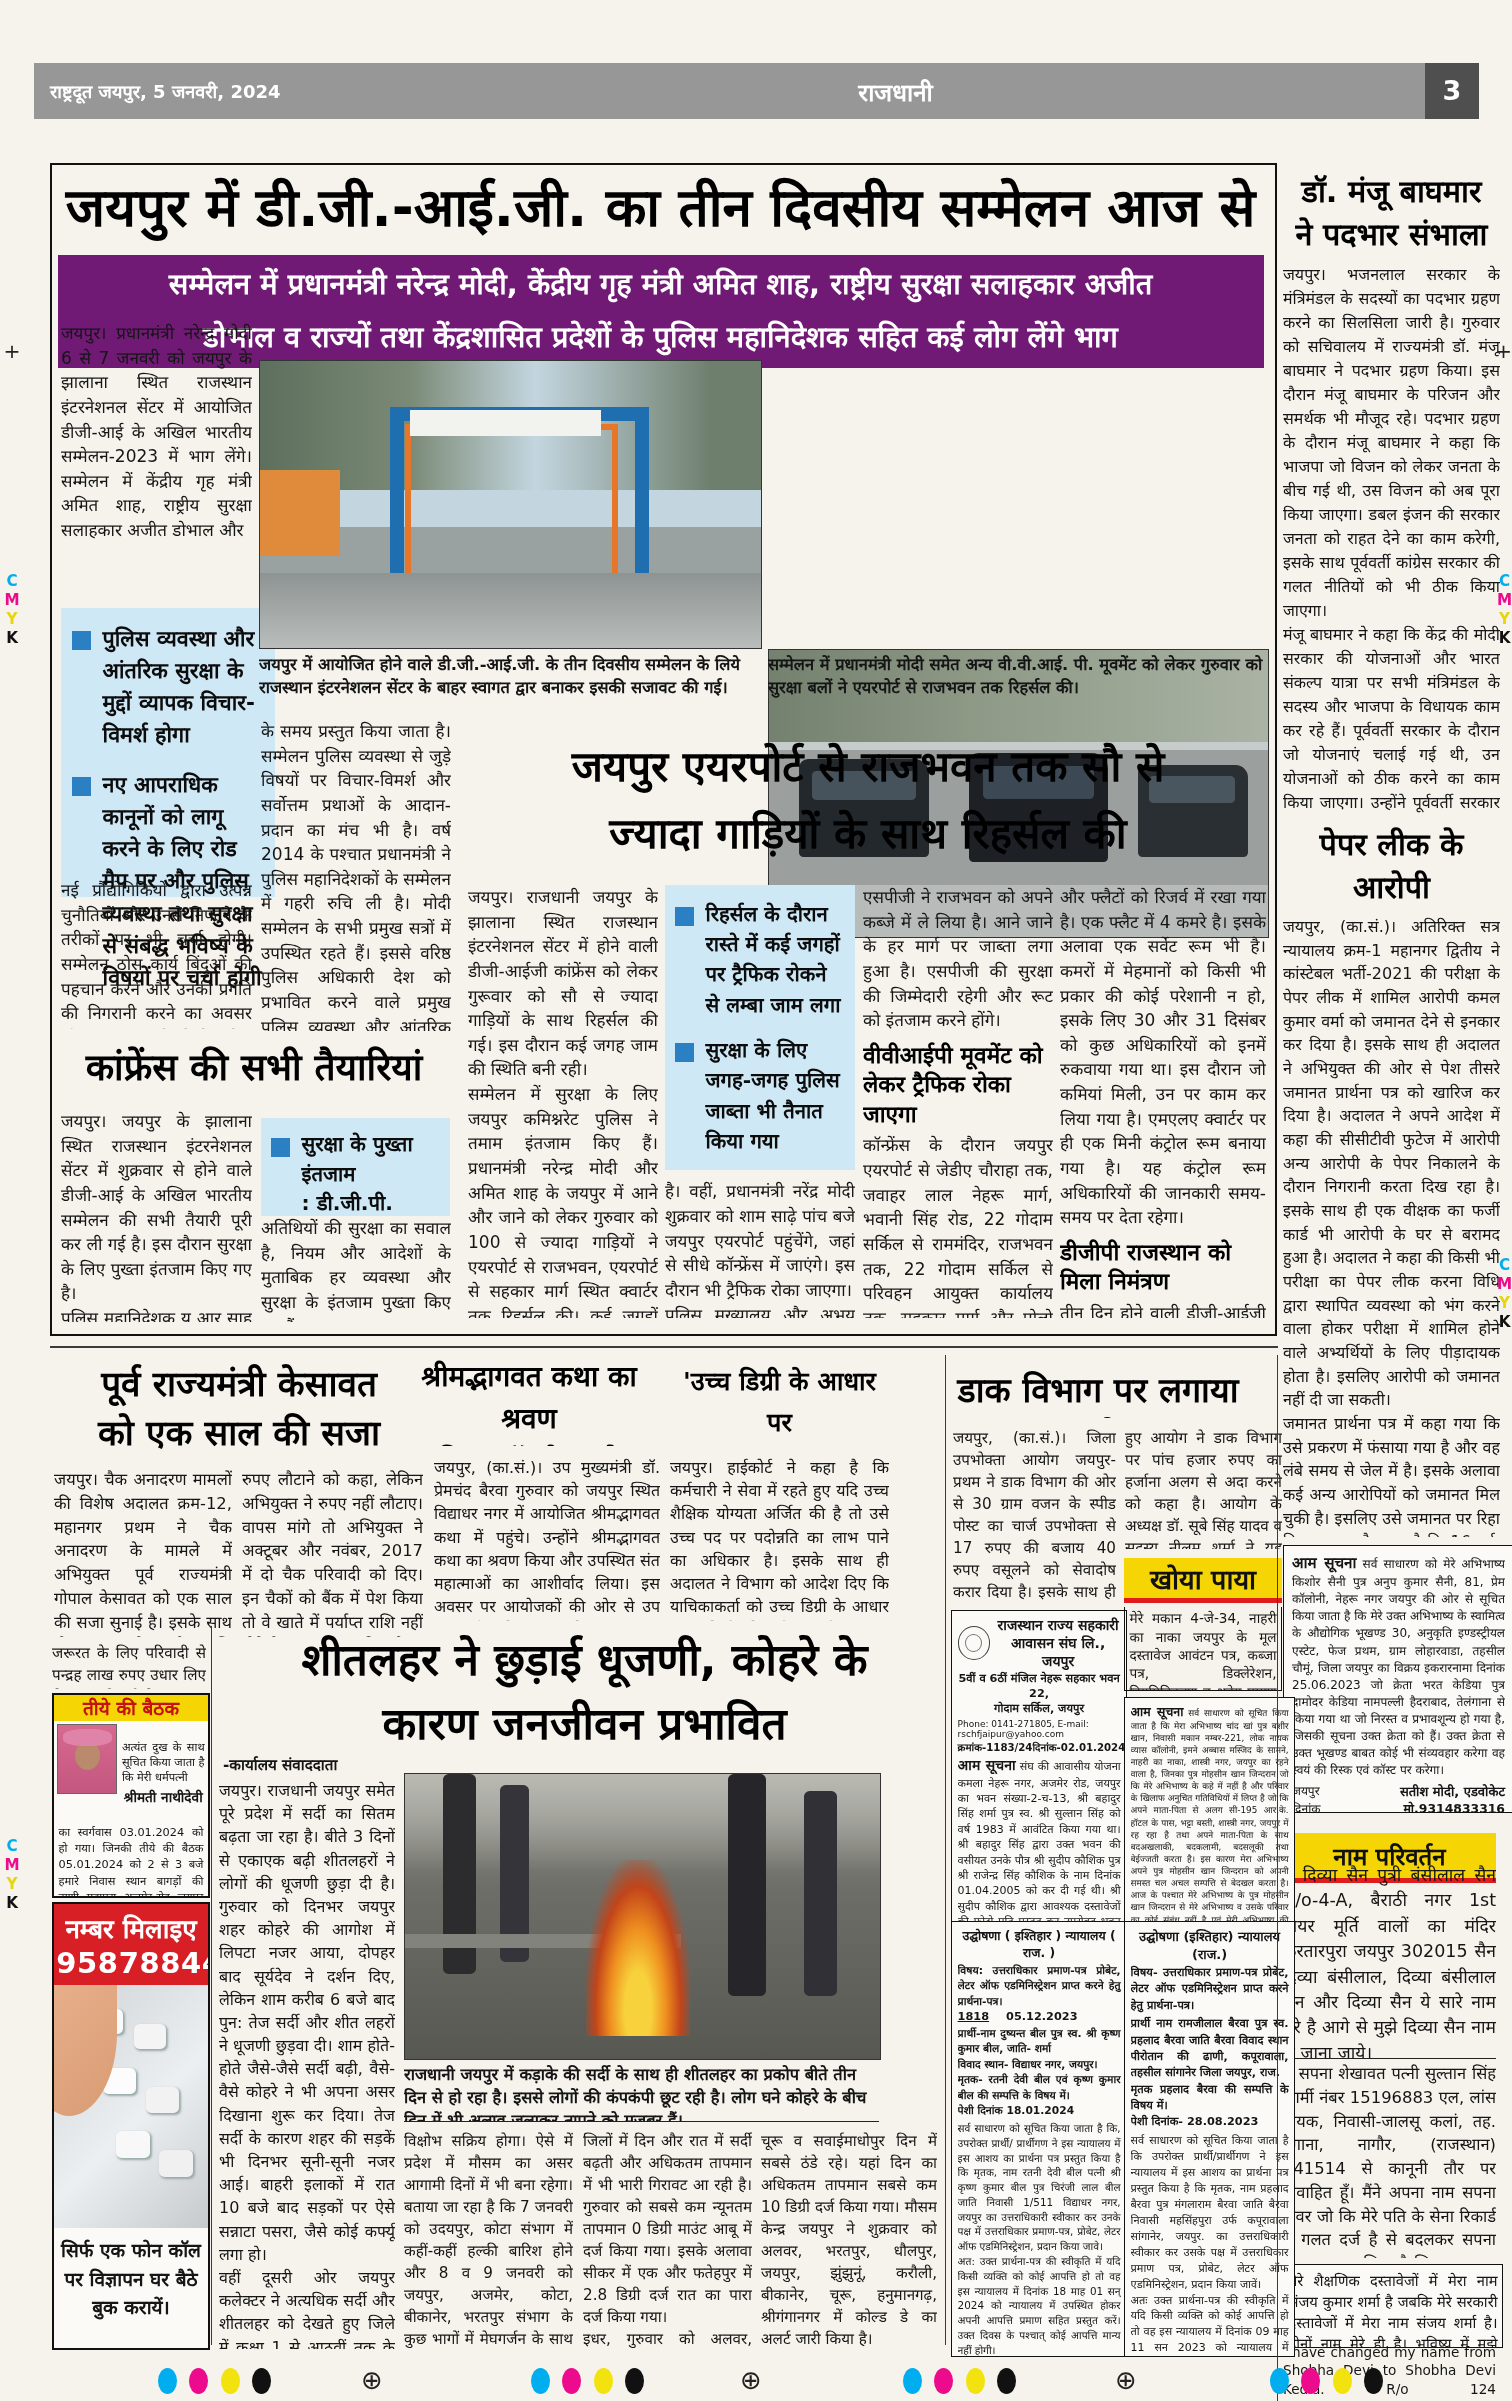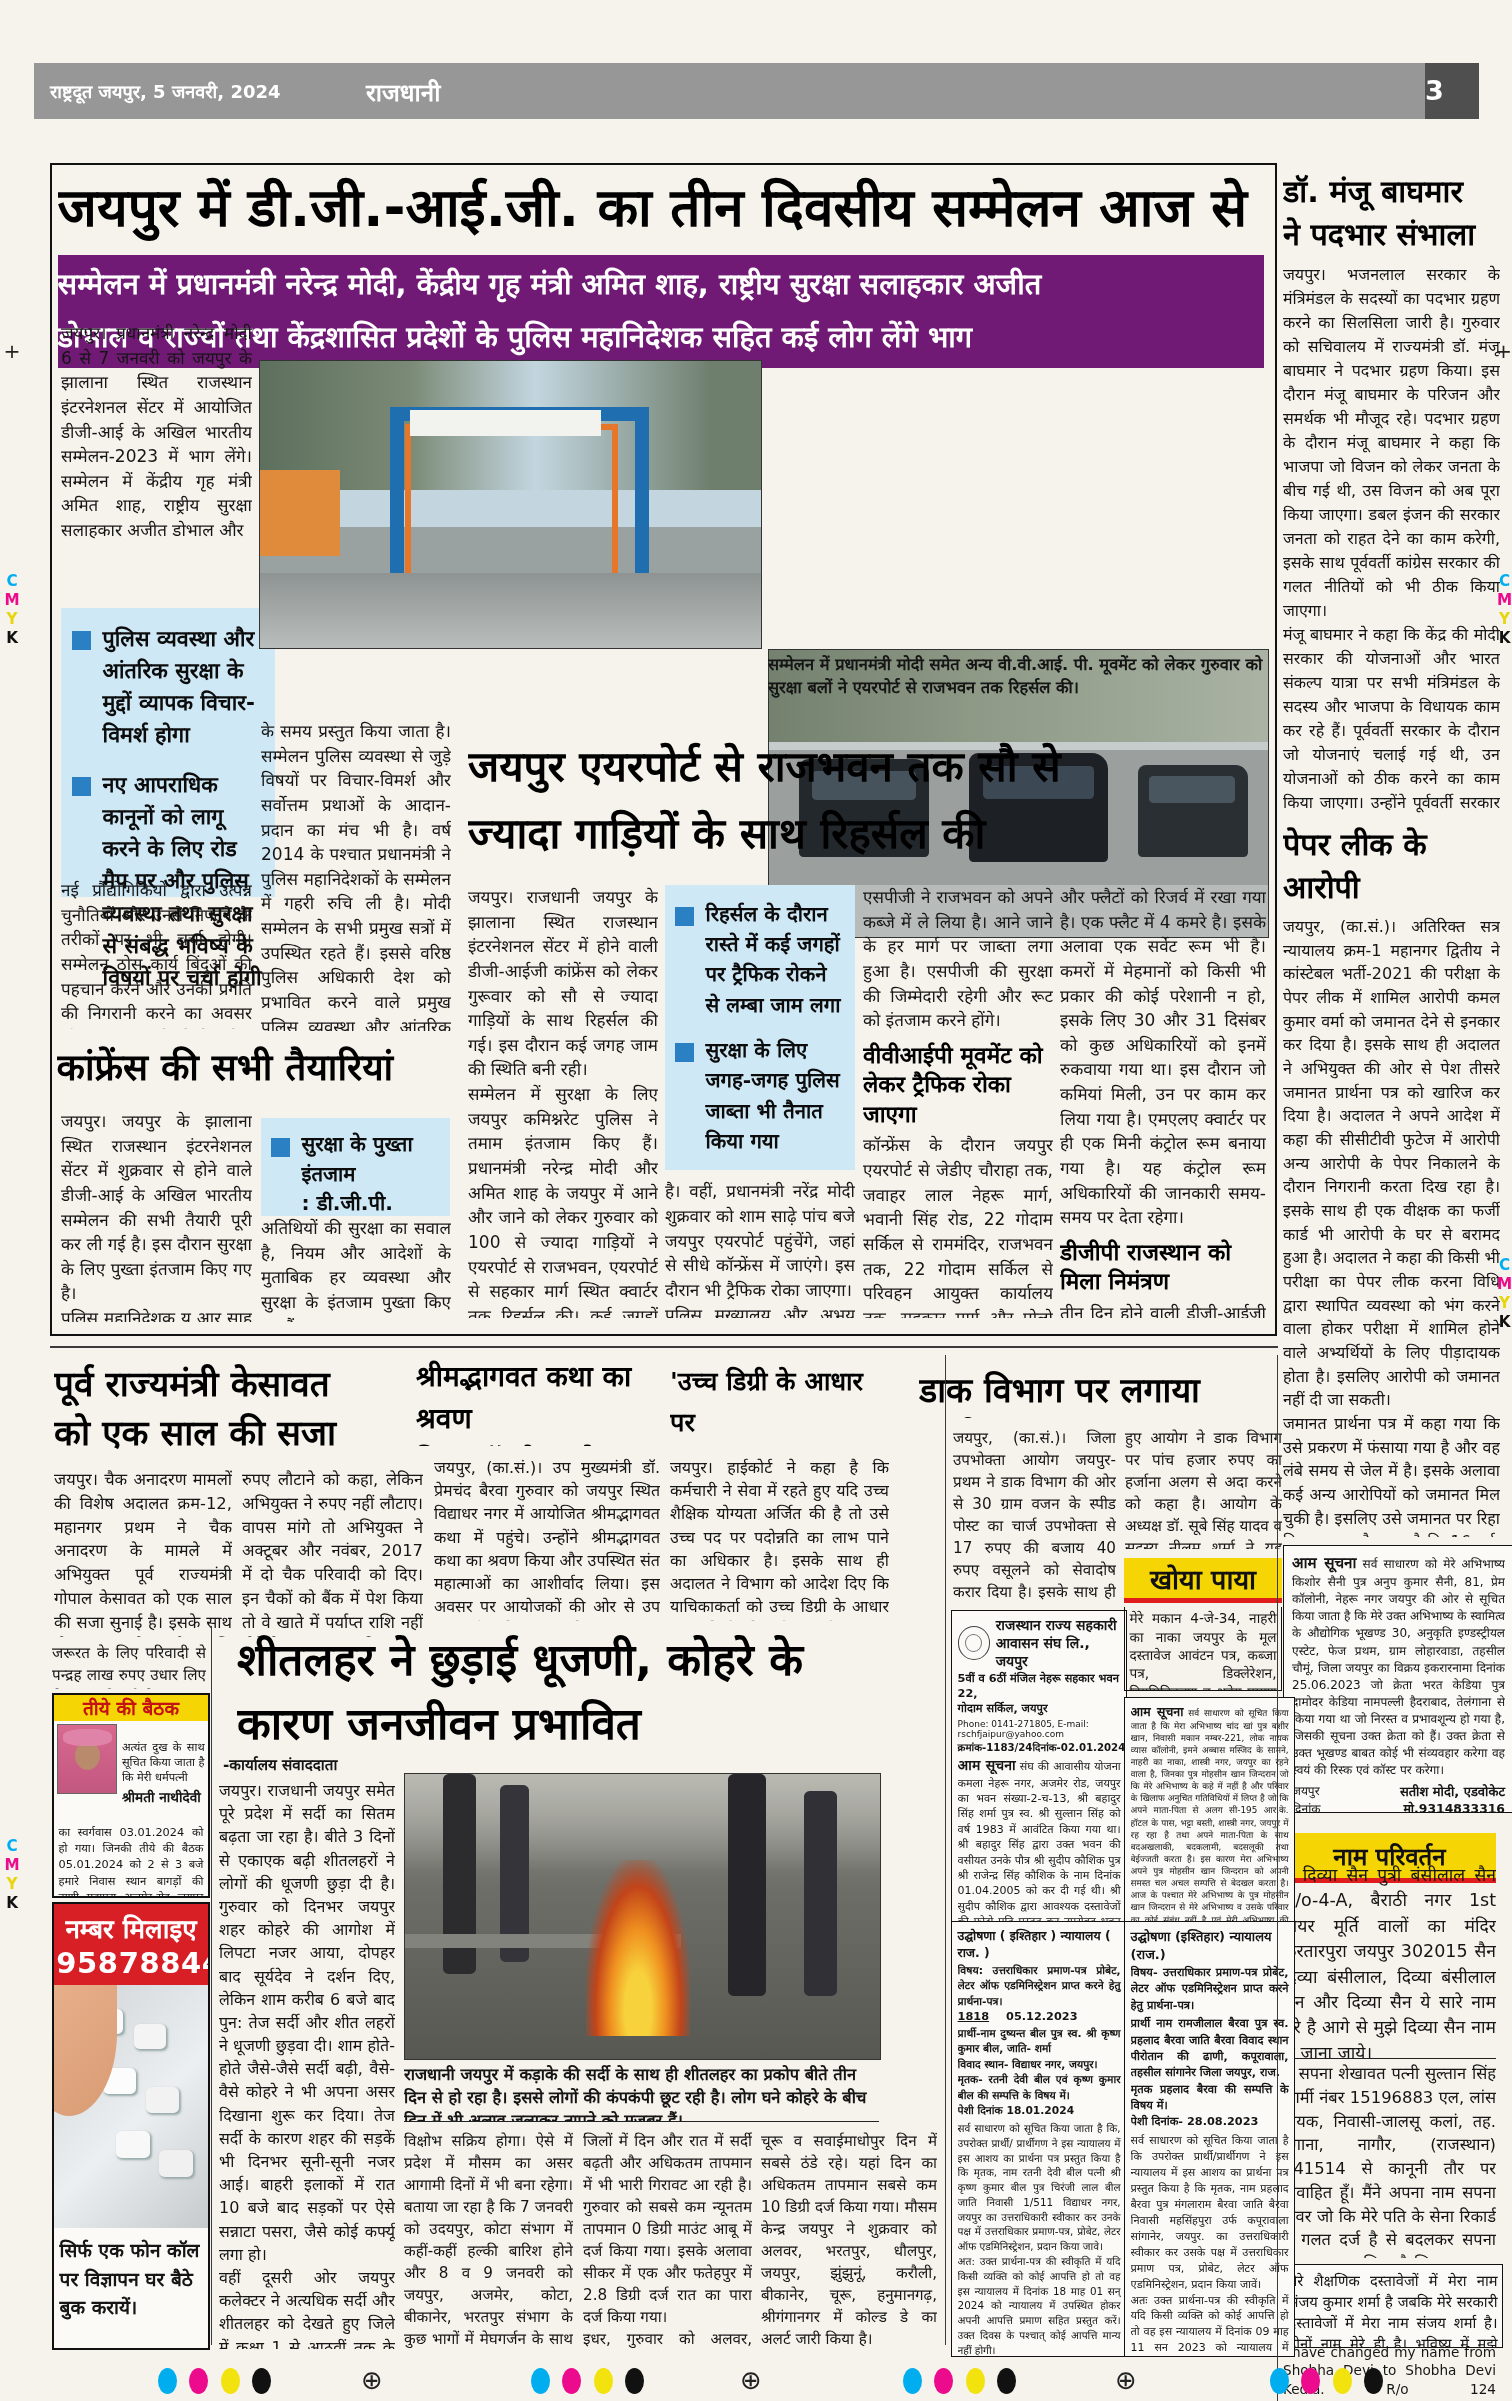--- a/index.html
+++ b/index.html
@@ -1,20 +1,20 @@
 <!DOCTYPE html>
 <html lang="hi" style="font-size:9px"><head>
 <meta charset="utf-8">
 <style>
   html,body{margin:0;padding:0}
   body{width:1512px;height:2401px;position:relative;background:#f5f3ec;
        font-family:"DejaVu Sans",sans-serif;color:#151515;overflow:hidden}
   .abs{position:absolute}
   .jt{text-align:justify;white-space:pre-line;overflow:hidden;line-height:1.45}
-  .ct{}
+  .ct{text-align:center}
   .b{font-weight:700}
   .hl{font-weight:800;color:#000;white-space:pre-line;overflow:hidden}
   .masthead{background:#979797;display:flex;align-items:center;color:#fff}
   .mainbox{border:2.3px solid #111}
   .band{background:#701a75;color:#fff;font-weight:700;white-space:pre-line}
   .bbox{background:#cfe8f6}
   .bullet{display:flex;gap:11.3px;align-items:flex-start;font-weight:800;color:#0c0c0c}
   .sq{flex:0 0 auto;width:19px;height:19px;background:#2b80c4;margin-top:8px}
   .subhd{font-weight:800;font-size:22.6px;line-height:1.3;margin:8px 0 4.5px 0;color:#000}
   .photo{border:1.1px solid #333;overflow:hidden;position:relative}
@@ -72,20 +72,21 @@
       <div class="abs" style="left:10%;top:12%;width:80%;height:30%;background:#46525c;border-radius:4.5px"></div>
     </div>
     <div class="abs" style="left:40%;top:36%;width:28%;height:38%;background:#1d2126;border-radius:9px 16px 4.5px 4.5px">
       <div class="abs" style="left:10%;top:12%;width:80%;height:30%;background:#3c4854;border-radius:4.5px"></div>
     </div>
     <div class="abs" style="left:74%;top:40%;width:22%;height:32%;background:#2a2f34;border-radius:8px 12.4px 4.5px 4.5px">
       <div class="abs" style="left:10%;top:12%;width:78%;height:30%;background:#4a565f;border-radius:4.5px"></div>
     </div>
     <div class="abs" style="left:0;bottom:0;width:100%;height:18%;background:#b7bcba"></div>
   </div>
+  <div class="abs cap" style="left:207px;top:489px;width:501px;height:56px;font-size:16.4px">जयपुर में आयोजित होने वाले डी.जी.-आई.जी. के तीन दिवसीय सम्मेलन के लिये राजस्थान इंटरनेशलन सेंटर के बाहर स्वागत द्वार बनाकर इसकी सजावट की गई।</div>
   <div class="abs cap" style="left:716px;top:489px;width:499px;height:56px;font-size:16.4px">सम्मेलन में प्रधानमंत्री मोदी समेत अन्य वी.वी.आई. पी. मूवमेंट को लेकर गुरुवार को सुरक्षा बलों ने एयरपोर्ट से राजभवन तक रिहर्सल की।</div>
 
   <div class="abs jt" style="left:209px;top:554px;width:190px;height:312px;font-size:17px">के समय प्रस्तुत किया जाता है। सम्मेलन पुलिस व्यवस्था से जुड़े विषयों पर विचार-विमर्श और सर्वोत्तम प्रथाओं के आदान-प्रदान का मंच भी है। वर्ष 2014 के पश्चात प्रधानमंत्री ने पुलिस महानिदेशकों के सम्मेलन में गहरी रुचि ली है। मोदी सम्मेलन के सभी प्रमुख सत्रों में उपस्थित रहते हैं। इससे वरिष्ठ पुलिस अधिकारी देश को प्रभावित करने वाले प्रमुख पुलिस व्यवस्था और आंतरिक सुरक्षा मुद्दों पर अपने विचार साझा करेंगे।</div>
 
   <div class="abs hl ct" style="left:416px;top:568px;width:800px;height:141px;font-size:42px;line-height:1.6">जयपुर एयरपोर्ट से राजभवन तक सौ से
 ज्यादा गाड़ियों के साथ रिहर्सल की</div>
 
   <div class="abs jt" style="left:416px;top:720px;width:190px;height:433px;font-size:17px">जयपुर। राजधानी जयपुर के झालाना स्थित राजस्थान इंटरनेशनल सेंटर में होने वाली डीजी-आईजी कांफ्रेंस को लेकर गुरूवार को सौ से ज्यादा गाड़ियों के साथ रिहर्सल की गई। इस दौरान कई जगह जाम की स्थिति बनी रही।
 सम्मेलन में सुरक्षा के लिए जयपुर कमिश्नरेट पुलिस ने तमाम इंतजाम किए हैं। प्रधानमंत्री नरेन्द्र मोदी और अमित शाह के जयपुर में आने और जाने को लेकर गुरुवार को 100 से ज्यादा गाड़ियों ने एयरपोर्ट से राजभवन, एयरपोर्ट से सहकार मार्ग स्थित क्वार्टर तक रिहर्सल की। कई जगहों पर ट्रैफिक रोकने से जगह-जगह लम्बा जाम लग गया।</div>
 

